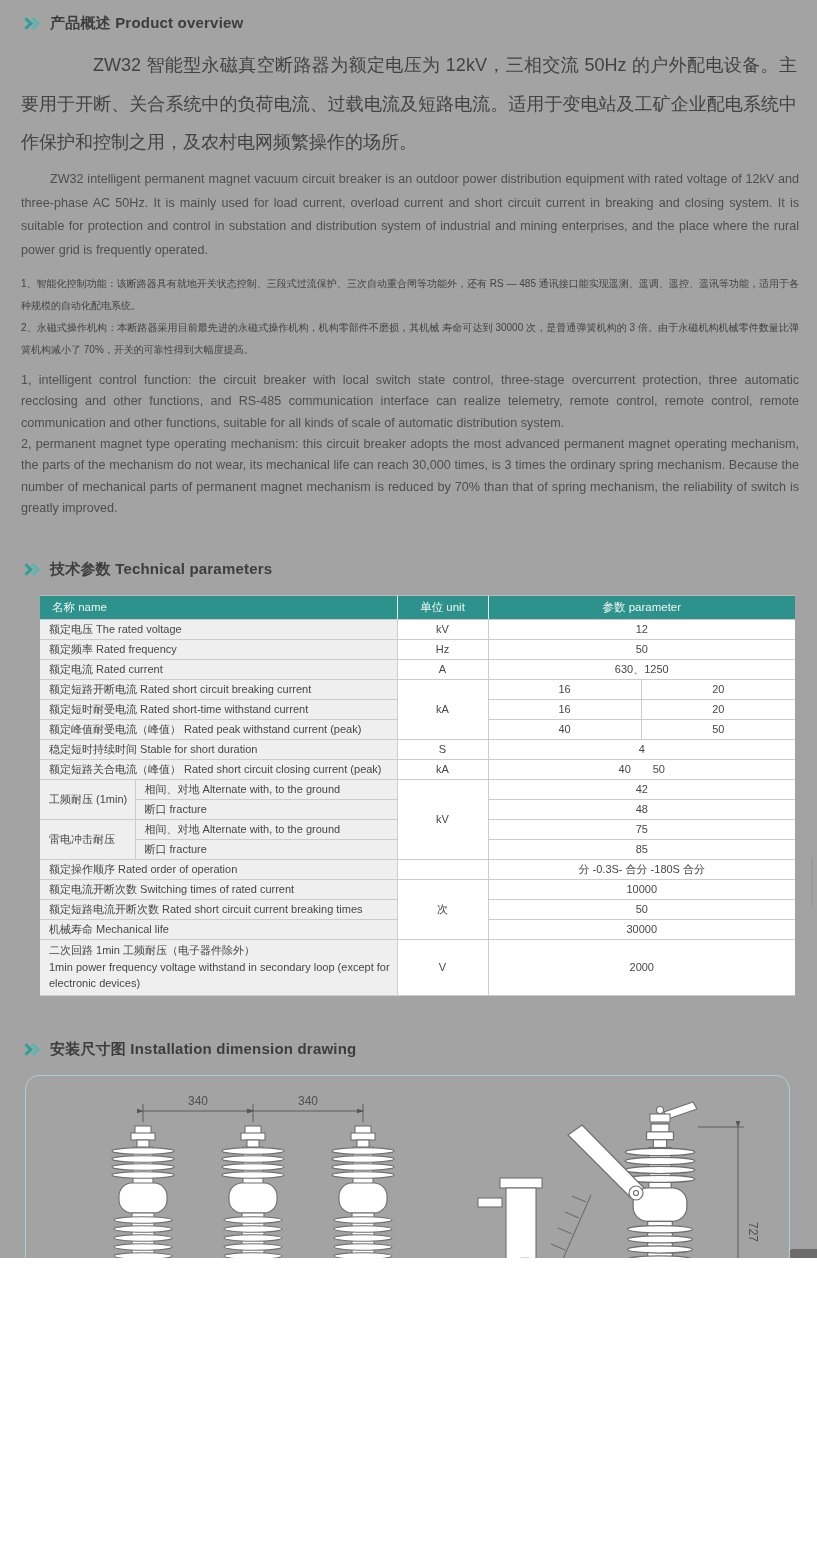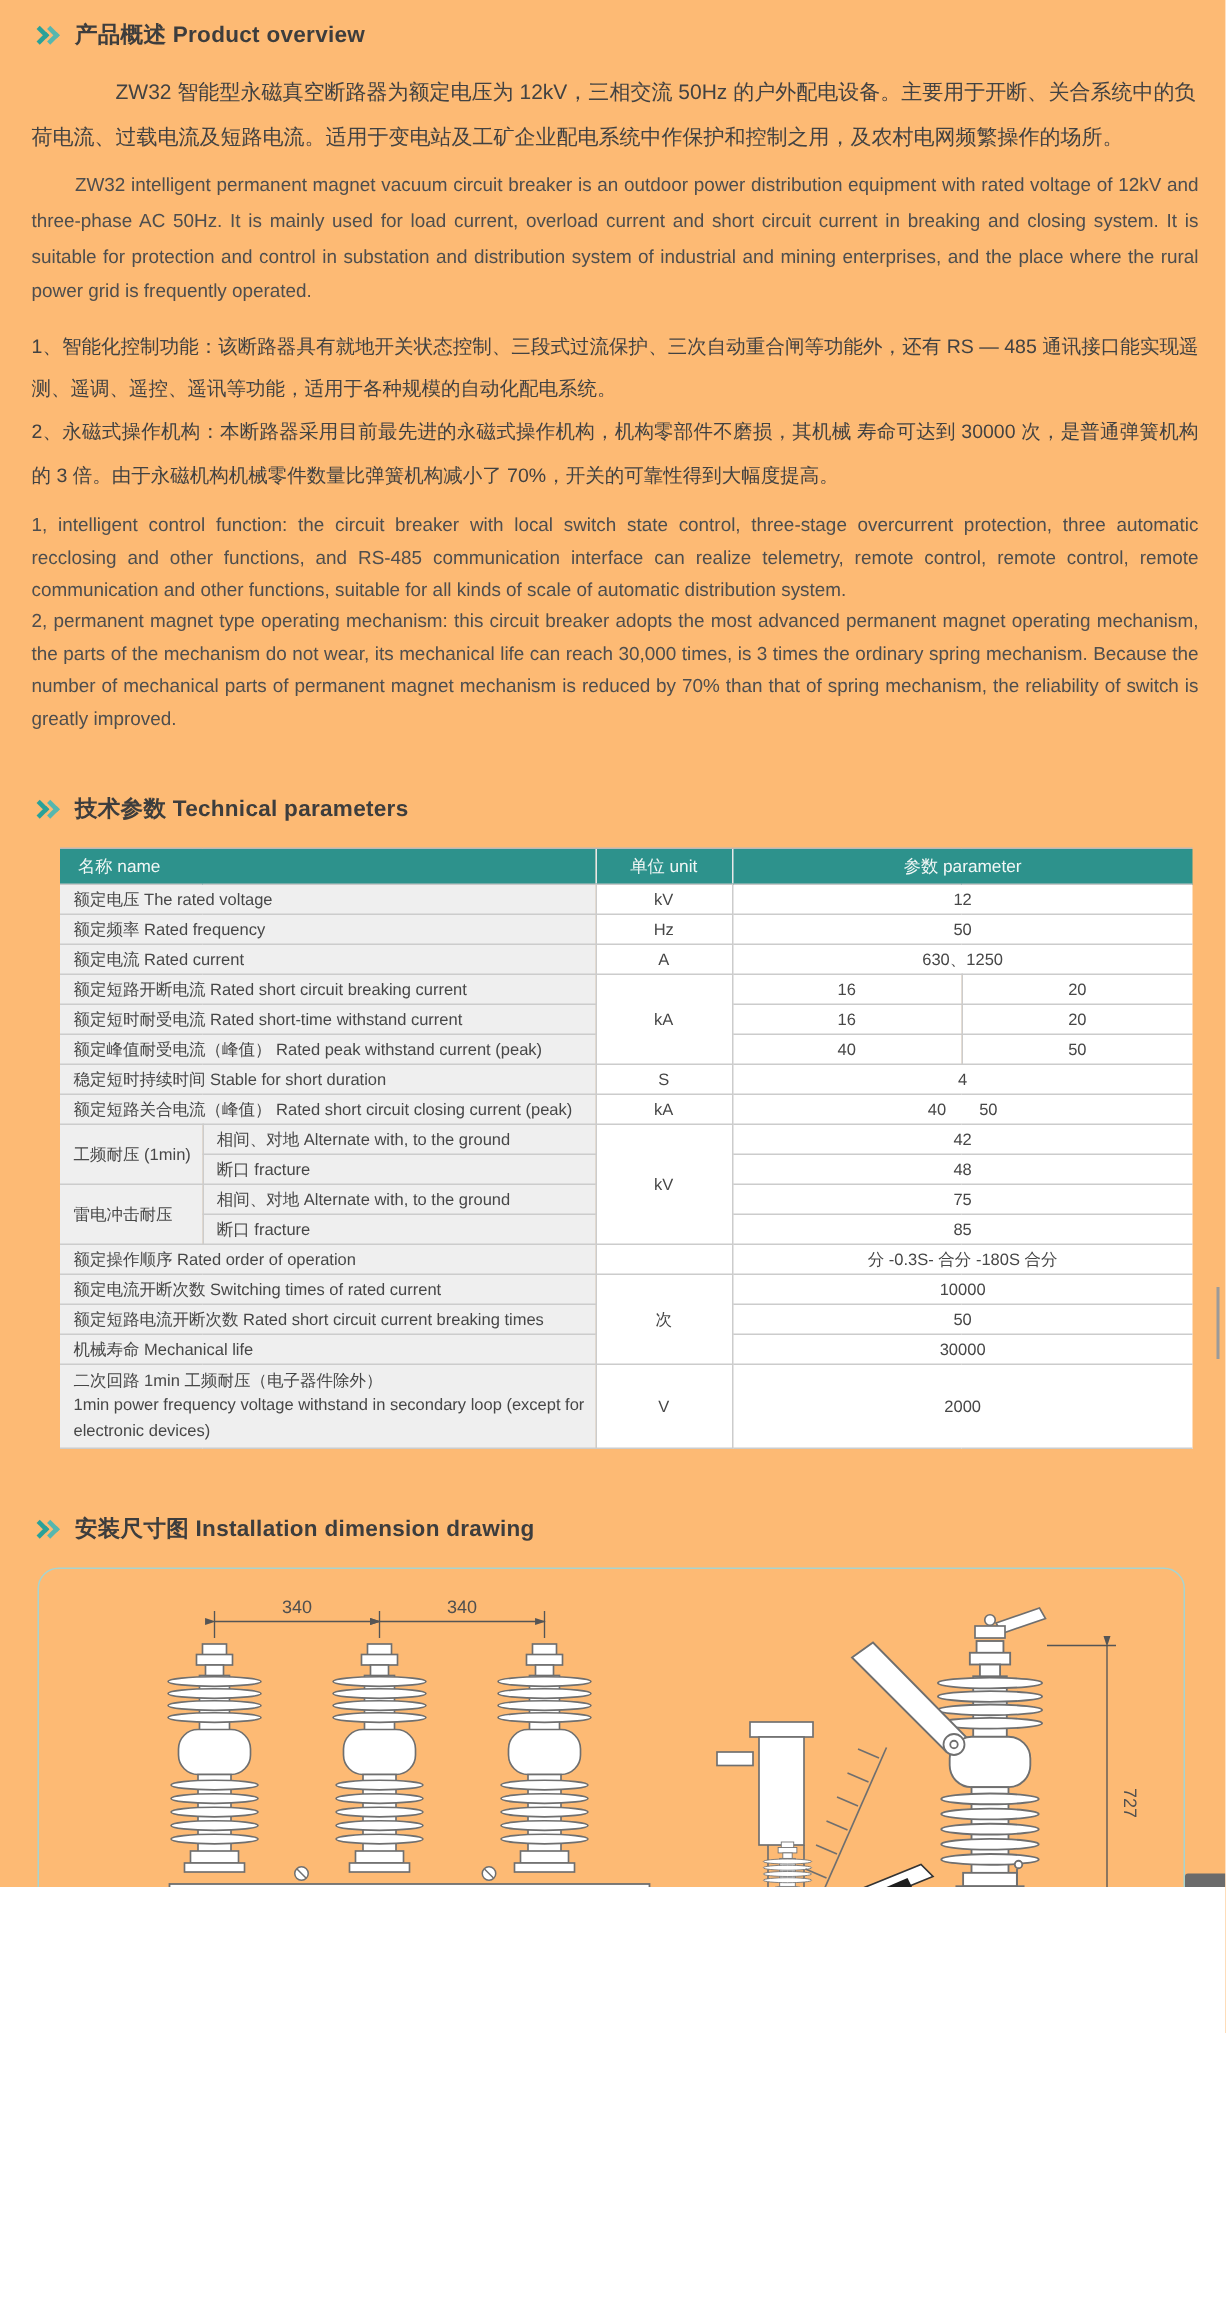--- a/index.html
+++ b/index.html
@@ -1,29 +1,29 @@
 <!DOCTYPE html>
 <html><head>
 <meta charset="utf-8">
 <style>
   * { margin:0; padding:0; box-sizing:border-box; }
   html,body { background:#ffffff; }
   body { font-family:"Liberation Sans","DejaVu Sans",sans-serif; color:#4a4a4a; }
-  .page { position:relative; width:817px; height:1258px; margin:0 auto; background:#fdba74; overflow:hidden; padding-top:14px; }
+  .page { position:relative; width:817px; height:1258px; margin:0 auto; background:#a3a3a3; overflow:hidden; padding-top:14px; }
 
   
   .sec-head { display:flex; align-items:center; margin-left:22px; margin-right:22px; }
   .chev { display:inline-block; width:9px; height:9px; border-top:3px solid #2AA198; border-right:3px solid #2AA198; transform:rotate(45deg); margin-right:-2px; }
   .chev.c2 { border-color:#56B7AF; margin-right:6px; }
   .sec-title { font-size:15px; font-weight:bold; color:#3d3d3d; margin-left:6px; letter-spacing:0.2px; }
 
   
-  .p-zh { margin:13px 20px 0 21px; font-size:14px; line-height:2.15; color:#424242; text-indent:4em; text-align:justify; }
+  .p-zh { margin:13px 20px 0 21px; font-size:18px; line-height:2.15; color:#424242; text-indent:4em; text-align:justify; }
   .p-en { margin:6px 18px 0 21px; font-size:12.6px; line-height:1.88; color:#4e4e4e; text-indent:2.3em; text-align:justify; }
-  .feat-zh { margin:10px 18px 0 21px; font-size:13px; line-height:2.2; color:#424242; text-align:justify; }
+  .feat-zh { margin:10px 18px 0 21px; font-size:10px; line-height:2.2; color:#424242; text-align:justify; }
   .feat-en { margin:4px 18px 0 21px; font-size:12.6px; line-height:1.7; color:#4e4e4e; text-align:justify; }
 
   
   table.params { border-collapse:collapse; width:755px; margin:16px 0 0 40px; table-layout:fixed; font-size:11px; color:#474747; }
   table.params th { background:#2D928C; color:#f2f7f6; font-weight:normal; font-size:11.5px; height:24px; border-left:1px solid #e8e8e8; border-bottom:1px solid #c8c8c8; border-top:1px solid #b9b9b9; }
   table.params th:first-child { border-left:none; text-align:left; padding-left:12px; }
   table.params td { border:1px solid #cccccc; height:20px; padding:1px 4px; text-align:center; vertical-align:middle; background:#fff; }
   table.params td.name { background:#efefef; text-align:left; padding-left:9px; }
   table.params td.grp { background:#efefef; text-align:left; padding-left:9px; }
   table.params tr td:first-child { border-left:none; }

